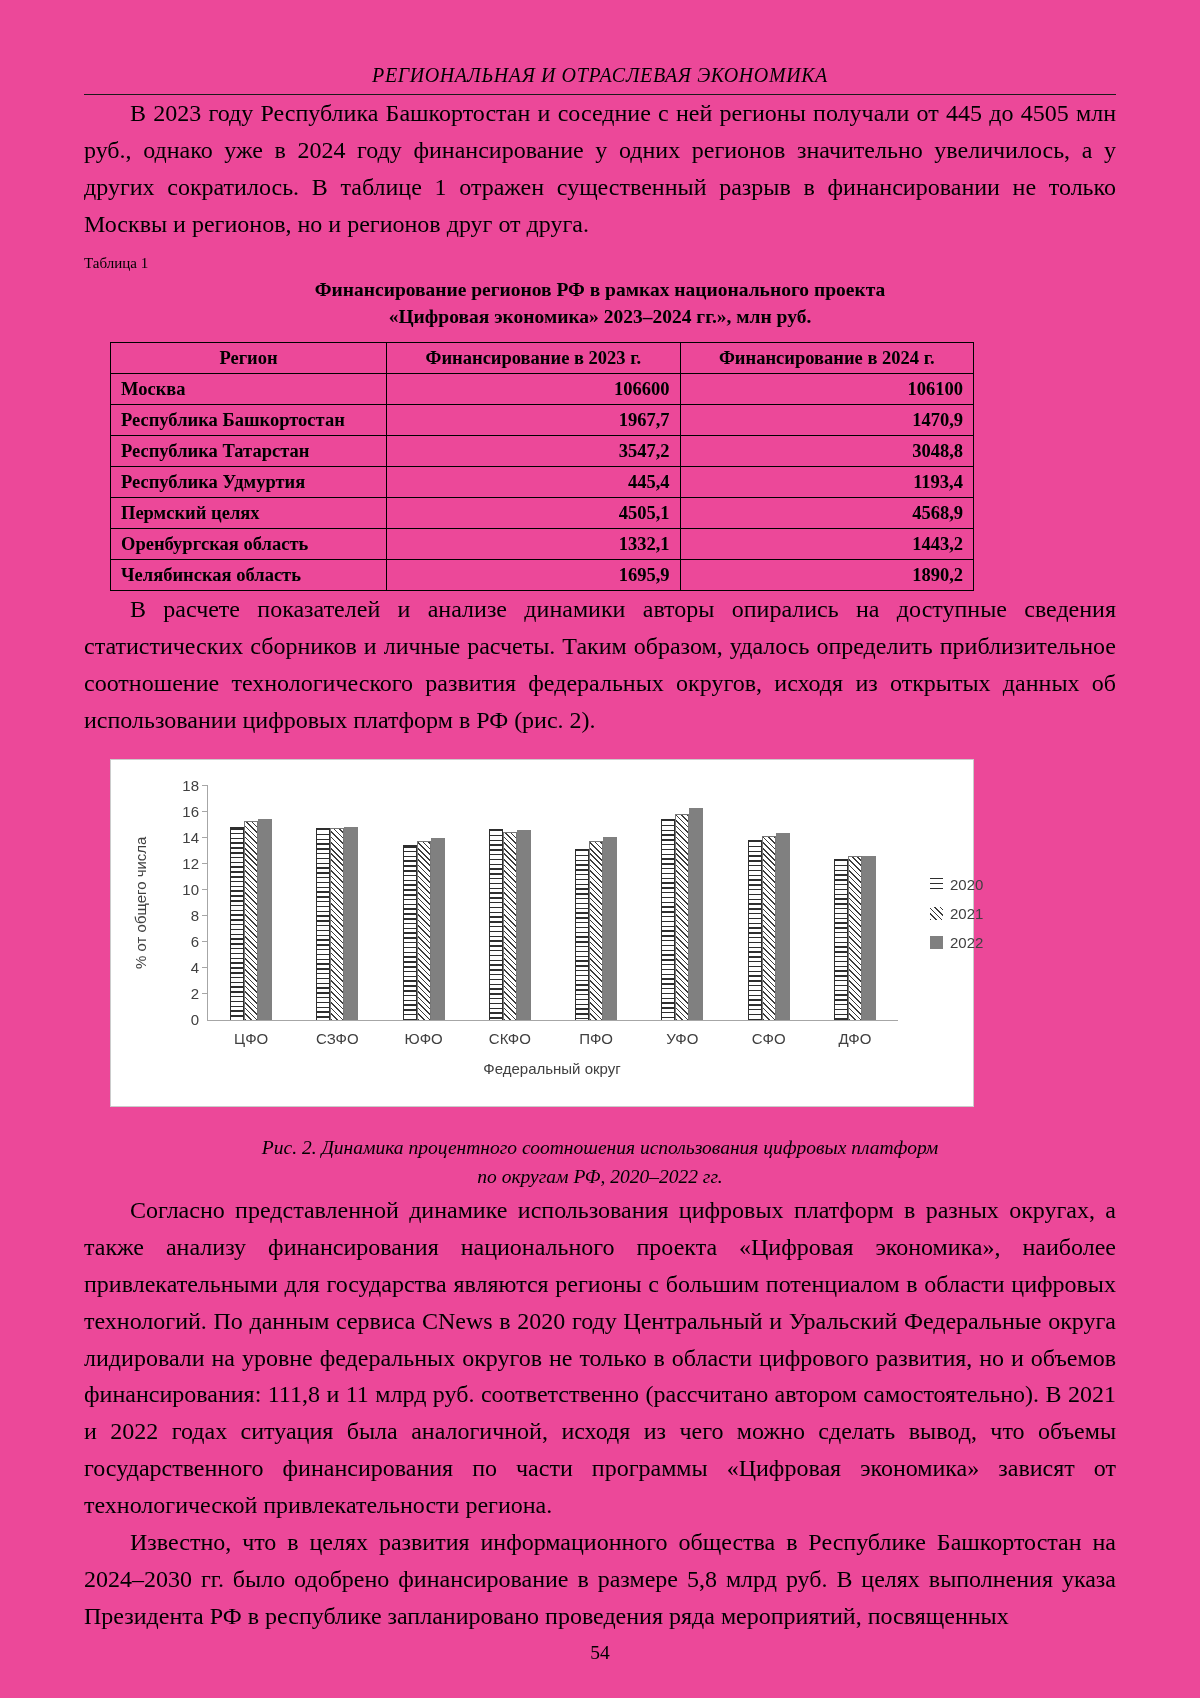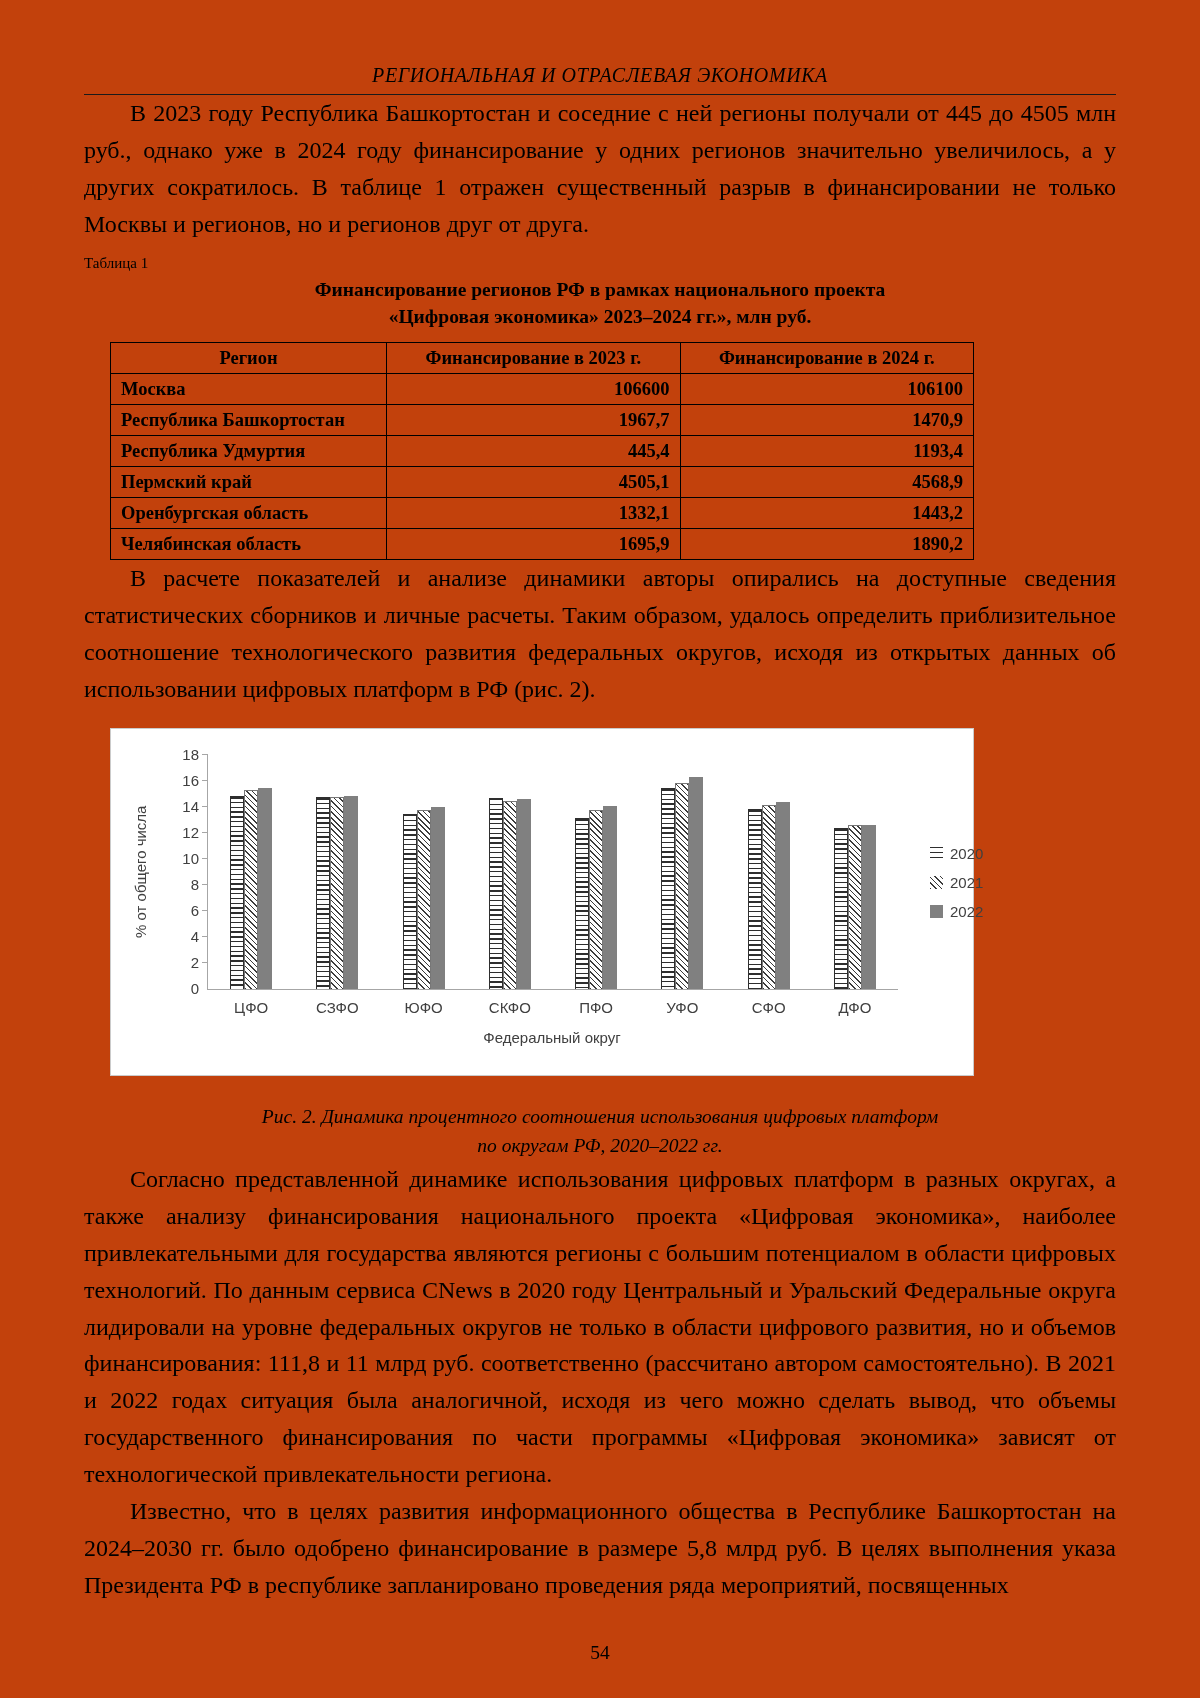--- a/index.html
+++ b/index.html
@@ -4,21 +4,21 @@
 <style>
   html,body { margin:0; padding:0; background:#ffffff; }
   .page {
     position:relative;
     width:1200px; height:1698px;
     box-sizing:border-box;
     padding:64px 84px 0 84px;
     font-family:"Liberation Serif", serif;
     color:#000;
     overflow:hidden;
-    background:#c2410c;
+    background:#ec4899;
   }
   .running-head {
     text-align:center;
     font-style:italic;
     font-size:20px;
     letter-spacing:0.6px;
     padding-bottom:7px;
     border-bottom:1.5px solid #1a1a1a;
   }
   p.body-text {
@@ -165,26 +165,31 @@
           <td>Москва</td>
           <td class="num">106600</td>
           <td class="num">106100</td>
         </tr>
         <tr>
           <td>Республика Башкортостан</td>
           <td class="num">1967,7</td>
           <td class="num">1470,9</td>
         </tr>
         <tr>
+          <td>Республика Татарстан</td>
+          <td class="num">3547,2</td>
+          <td class="num">3048,8</td>
+        </tr>
+        <tr>
           <td>Республика Удмуртия</td>
           <td class="num">445,4</td>
           <td class="num">1193,4</td>
         </tr>
         <tr>
-          <td>Пермский край</td>
+          <td>Пермский целях</td>
           <td class="num">4505,1</td>
           <td class="num">4568,9</td>
         </tr>
         <tr>
           <td>Оренбургская область</td>
           <td class="num">1332,1</td>
           <td class="num">1443,2</td>
         </tr>
         <tr>
           <td>Челябинская область</td>

